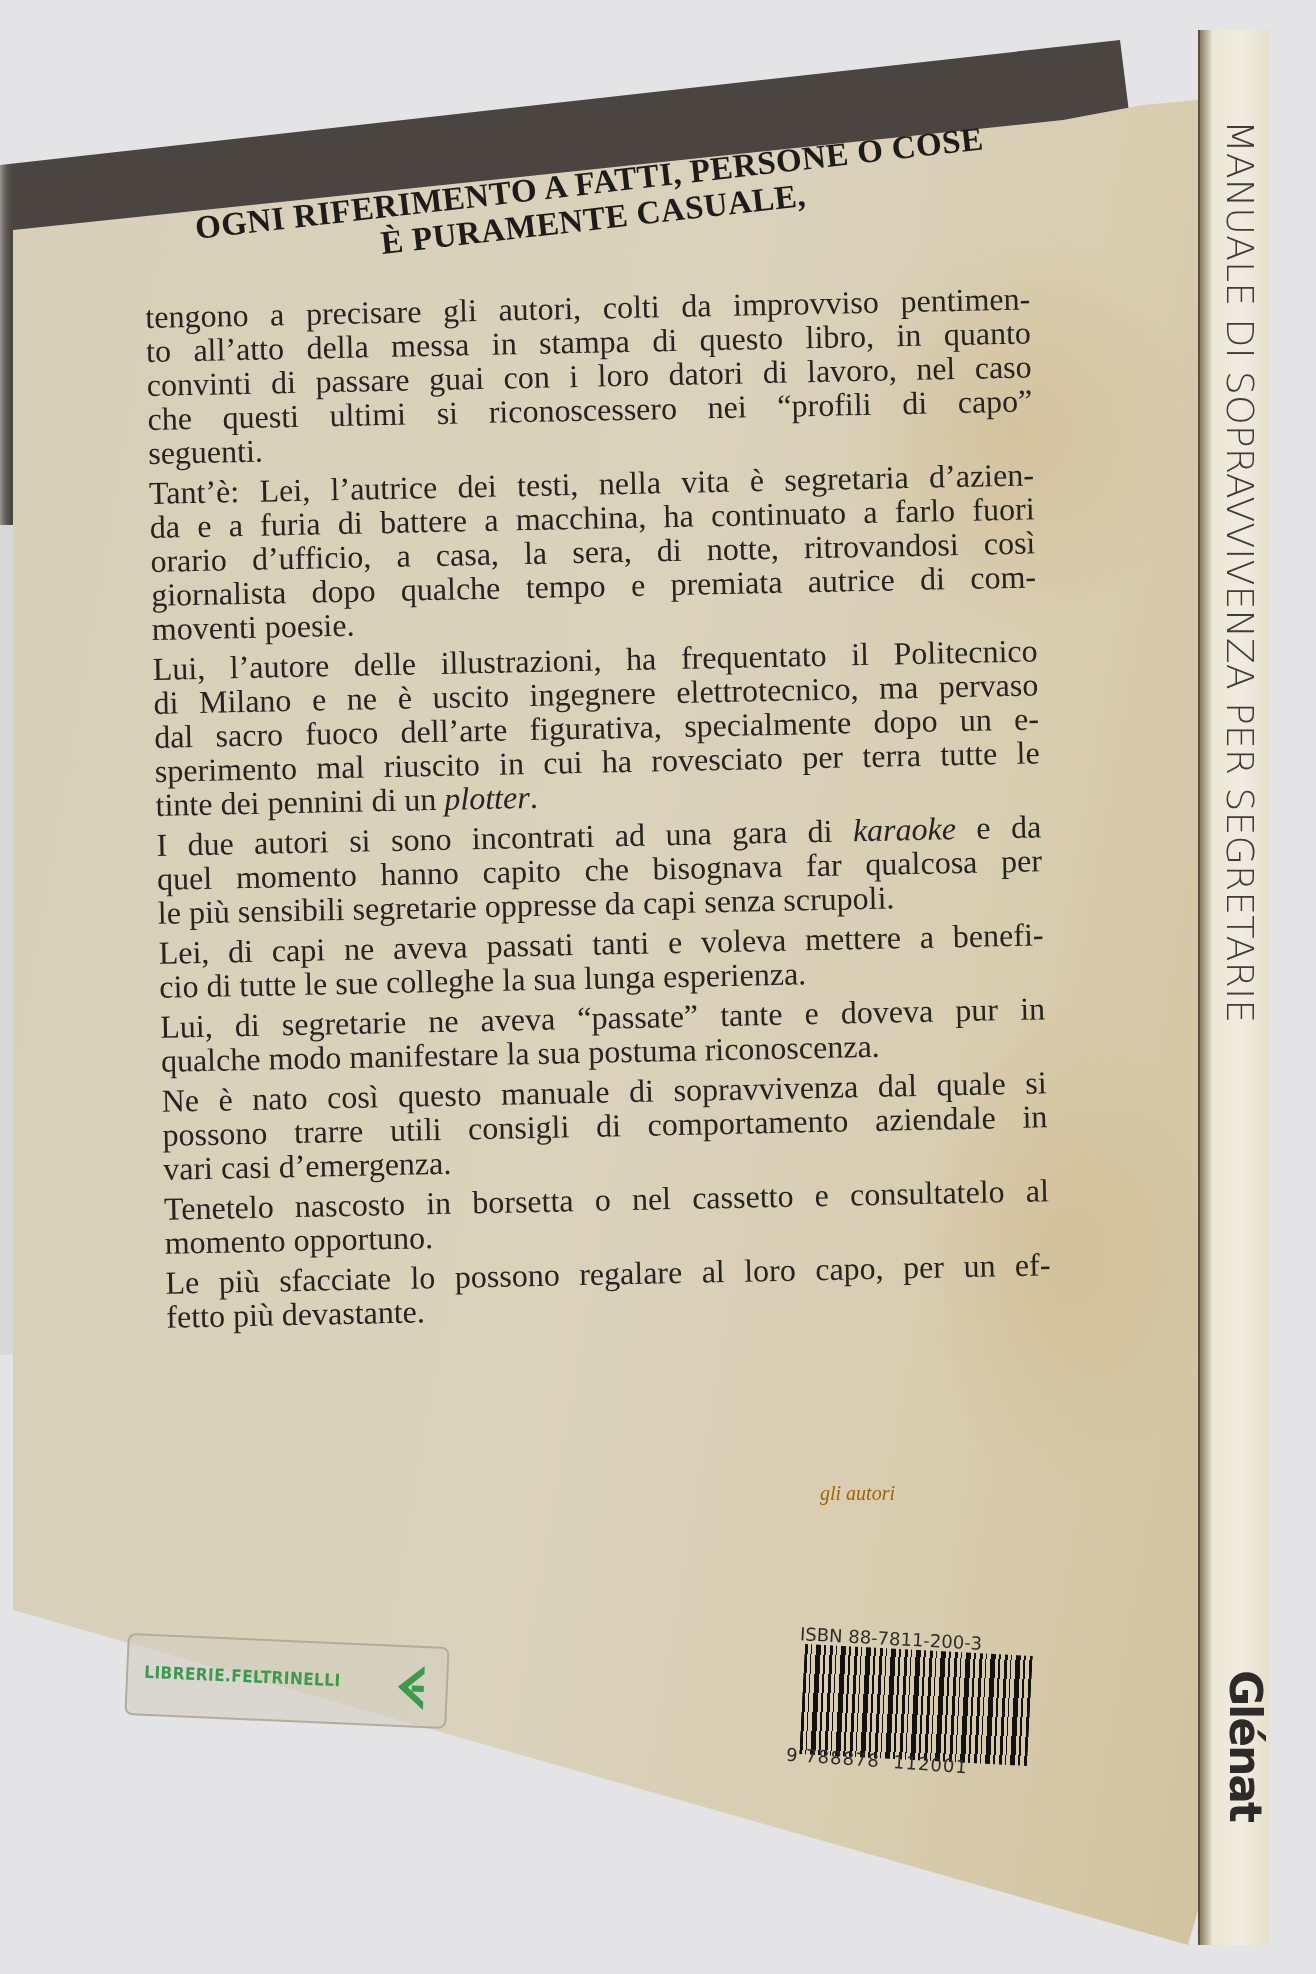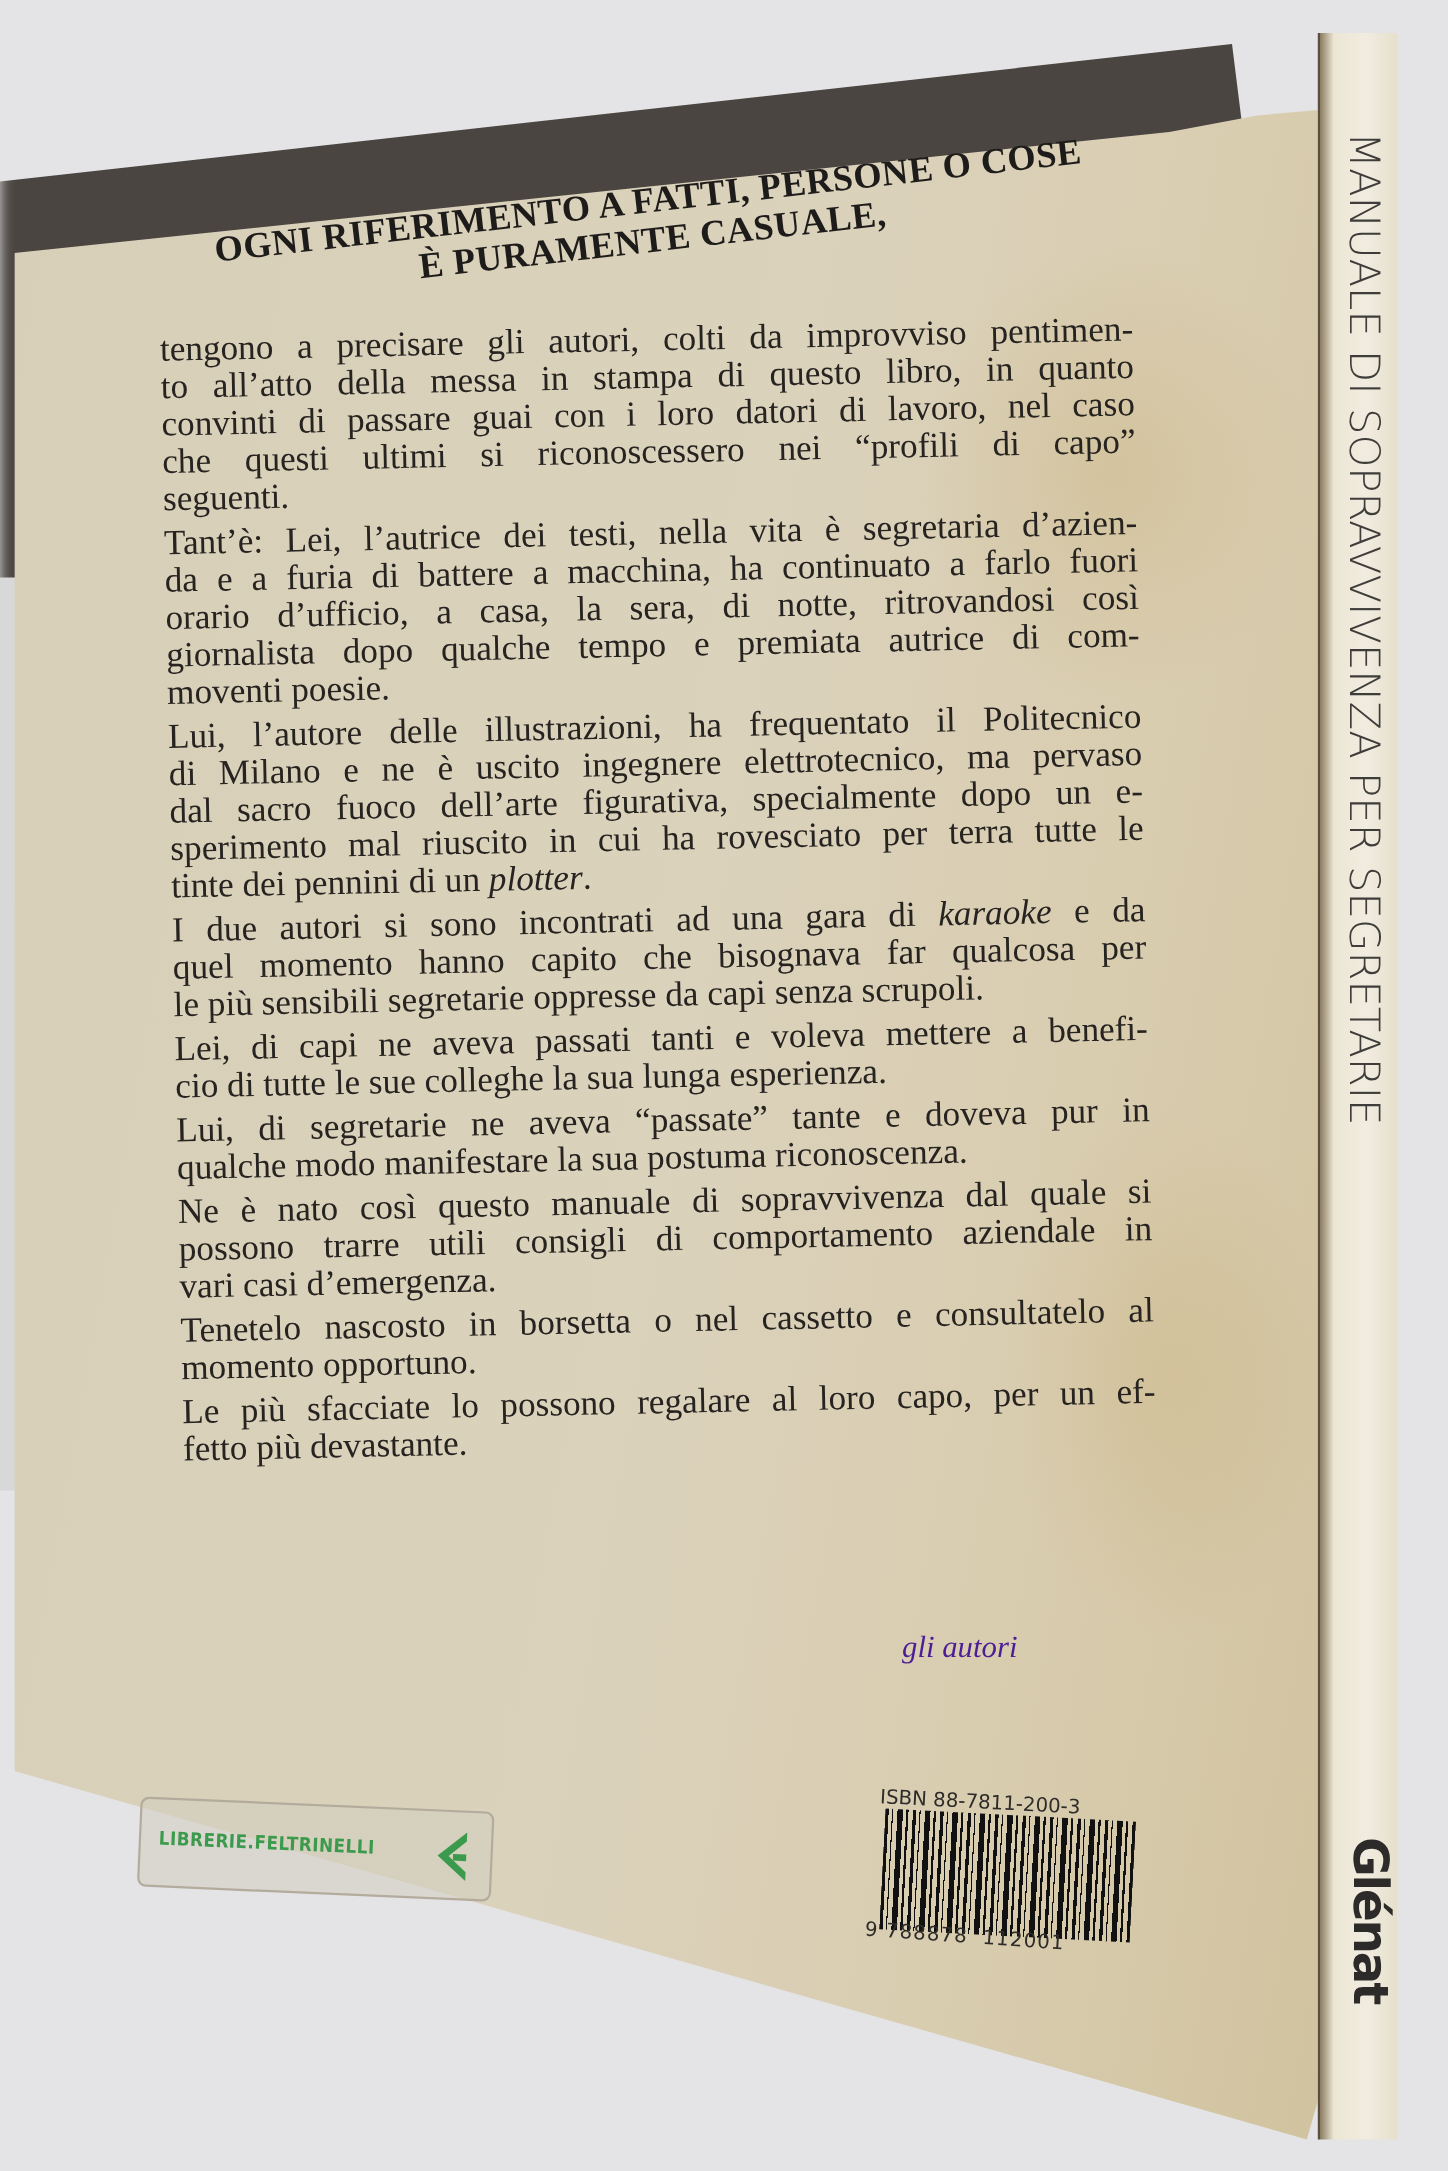--- a/index.html
+++ b/index.html
@@ -55,21 +55,21 @@
   .body-text {
     position: absolute; left: 145px; top: 300px; width: 885px;
     font-size: 32px; line-height: 34px; color: #262320;
     text-align: justify;
   }
   .line { display: block; white-space: nowrap; text-align-last: justify; }
   .line.last { text-align-last: left; }
   .para { margin-bottom: 6px; }
   .body-text em, .sign { font-style: italic; }
   .sign {
-    position: absolute; left: 820px; top: 1482px; font-size: 28px; color: #4c1d95;
+    position: absolute; left: 820px; top: 1482px; font-size: 20px; color: #a16207;
   }
   .sticker {
     position: absolute; left: 126px; top: 1640px; width: 318px; height: 78px;
     border: 2px solid #b3ab9c; border-radius: 8px;
     background: rgba(210,205,192,0.55);
     transform: rotate(2.5deg);
   }
   .sticker-text {
     position: absolute; left: 16px; top: 26px;
     font-family: "DejaVu Sans", sans-serif; font-weight: bold; font-size: 17px;

